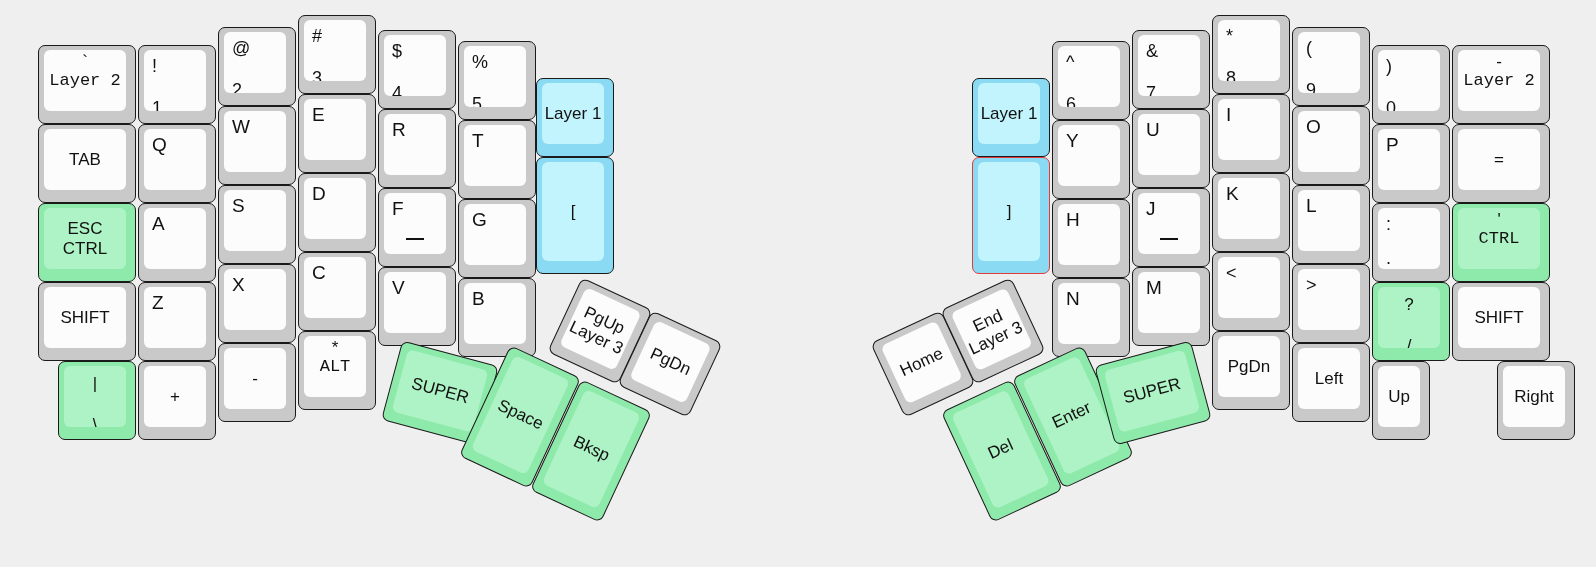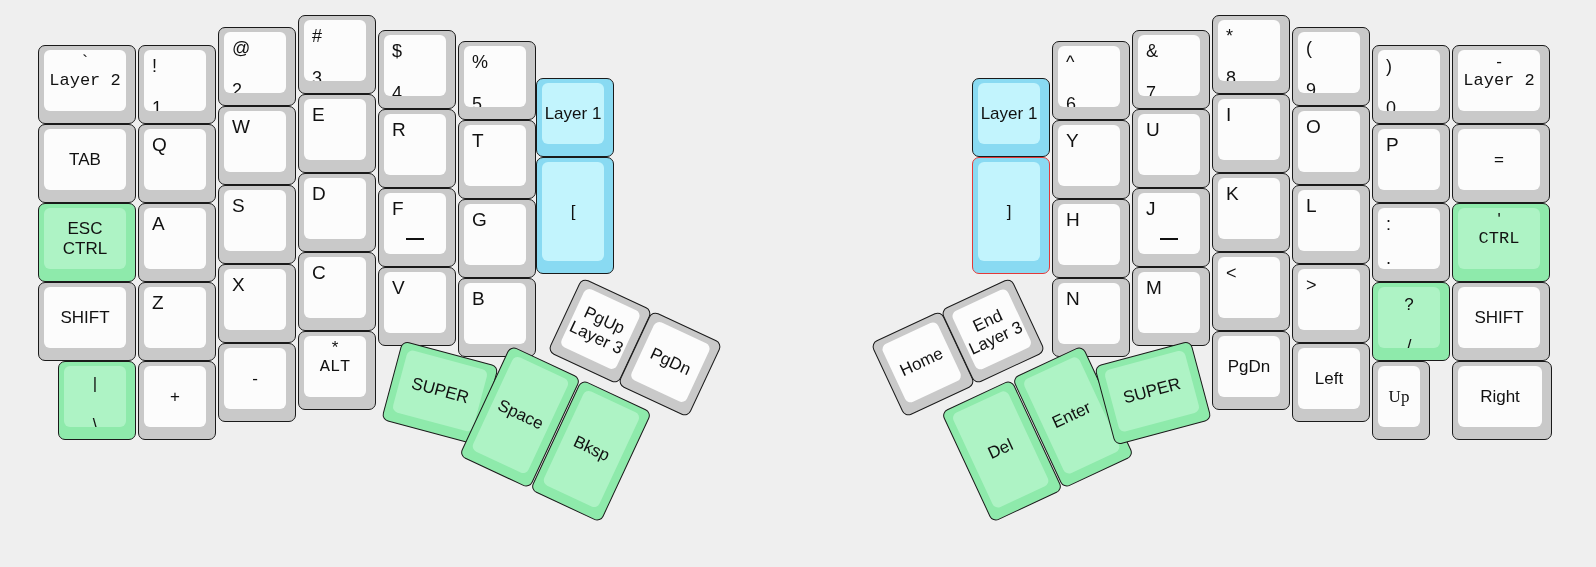--- a/index.html
+++ b/index.html
@@ -406,21 +406,21 @@
           <span class="lg sub">:</span>
           <span class="lg main">;</span>
         </div>
       </div>
       <div class="key green" style="left: 1372px; top: 282px; width: 78px; height: 79px;">
         <div class="cap stack">
           <span class="lg sub">?</span>
           <span class="lg main">/</span>
         </div>
       </div>
-      <div class="key" style="left: 1372px; top: 361px; width: 58px; height: 79px; font-family: Liberation Serif, serif;">
+      <div class="key" style="left: 1372px; top: 361px; width: 58px; height: 79px;">
         <div class="cap mid">
           <span class="lg main">Up</span>
         </div>
       </div>
       <div class="key" style="left: 1452px; top: 45px; width: 98px; height: 79px;">
         <div class="cap topmark">
           <span class="lg top">-</span>
           <span class="lg main">Layer 2</span>
         </div>
       </div>
@@ -433,21 +433,21 @@
         <div class="cap topmark">
           <span class="lg top">'</span>
           <span class="lg main">CTRL</span>
         </div>
       </div>
       <div class="key" style="left: 1452px; top: 282px; width: 98px; height: 79px;">
         <div class="cap mid">
           <span class="lg main">SHIFT</span>
         </div>
       </div>
-      <div class="key" style="left: 1452px; top: 361px; width: 100px; height: 79px;">
+      <div class="key" style="left: 1497px; top: 361px; width: 78px; height: 79px;">
         <div class="cap mid">
           <span class="lg main">Right</span>
         </div>
       </div>
       <div class="key rot" style="left: 884px; top: 323px; width: 78px; height: 82px; transform: rotate(-25deg);">
         <div class="cap mid">
           <span class="lg main">Home</span>
         </div>
       </div>
       <div class="key rot" style="left: 954px; top: 290px; width: 78px; height: 82px; transform: rotate(-25deg);">

